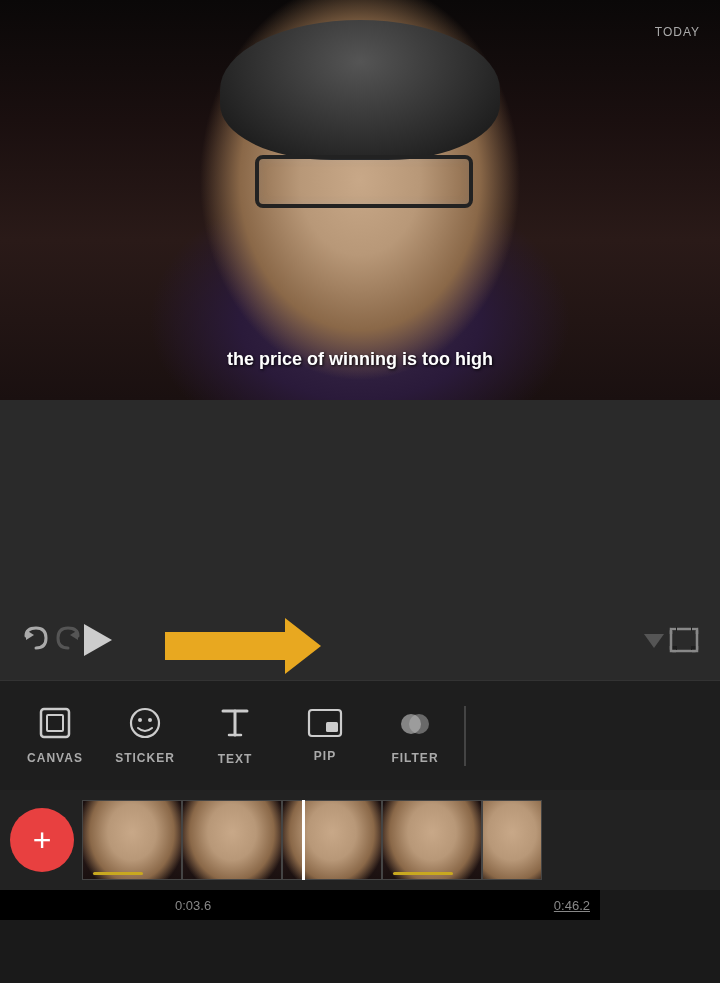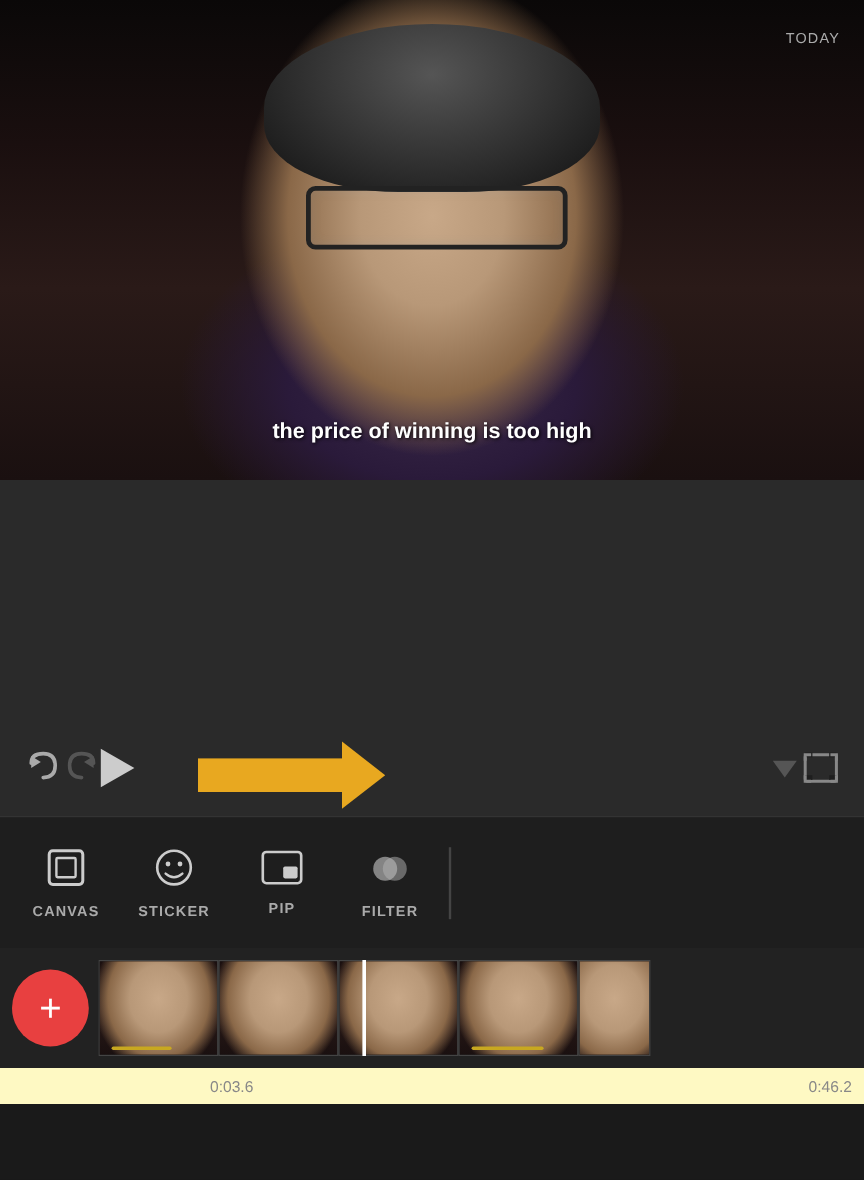--- a/index.html
+++ b/index.html
@@ -259,41 +259,42 @@
       position: absolute;
       bottom: 4px;
       left: 10px;
       height: 3px;
       background: #c8a820;
       border-radius: 2px;
     }
 
     
     #timestamps {
-      width: 720px;
+      width: 600px;
       height: 30px;
-      background: #fef9c3;
+      background: #000000;
       display: flex;
       align-items: center;
       padding: 0 10px;
       position: relative;
     }
 
     .timestamp-left {
       position: absolute;
       left: 175px;
       color: #888;
       font-size: 13px;
     }
 
     .timestamp-right {
       position: absolute;
       right: 10px;
       color: #888;
       font-size: 13px;
+      text-decoration: underline;
     }
   </style>
 </head>
 <body>
 
 <div id="video-preview">
   <div class="video-person"></div>
   <div id="today-label">TODAY</div>
   <div id="subtitle-text">the price of winning is too high</div>
 </div>
@@ -366,20 +367,30 @@
       <svg width="34" height="34" viewBox="0 0 34 34" fill="none">
         <circle cx="17" cy="17" r="14" stroke="#ccc" stroke-width="2.2"></circle>
         <circle cx="12" cy="14" r="2" fill="#ccc"></circle>
         <circle cx="22" cy="14" r="2" fill="#ccc"></circle>
         <path d="M10 22 Q17 28 24 22" stroke="#ccc" stroke-width="2" fill="none" stroke-linecap="round"></path>
       </svg>
     </span>
     <span class="tool-label">STICKER</span>
   </div>
 
+  <div class="tool-item">
+    <span class="tool-icon">
+      <svg width="32" height="36" viewBox="0 0 32 36" fill="none">
+        <path d="M4 6 L28 6" stroke="#ccc" stroke-width="3" stroke-linecap="round"></path>
+        <path d="M16 6 L16 30" stroke="#ccc" stroke-width="3" stroke-linecap="round"></path>
+        <path d="M10 30 L22 30" stroke="#ccc" stroke-width="2.5" stroke-linecap="round"></path>
+      </svg>
+    </span>
+    <span class="tool-label">TEXT</span>
+  </div>
 
   <div class="tool-item">
     <span class="tool-icon">
       <svg width="36" height="30" viewBox="0 0 36 30" fill="none">
         <rect x="2" y="2" width="32" height="26" rx="3" stroke="#ccc" stroke-width="2.2"></rect>
         <rect x="19" y="14" width="12" height="10" rx="1.5" fill="#ccc"></rect>
       </svg>
     </span>
     <span class="tool-label">PIP</span>
   </div>

